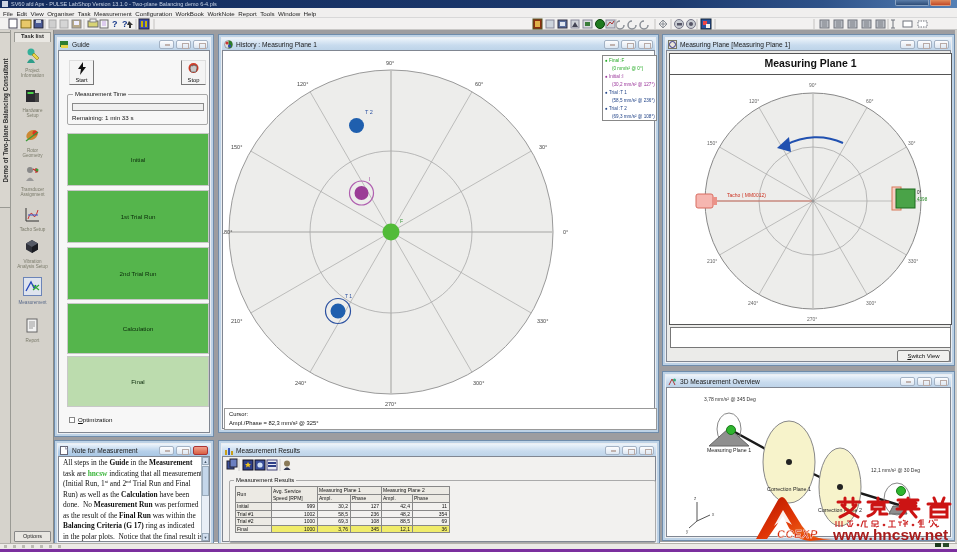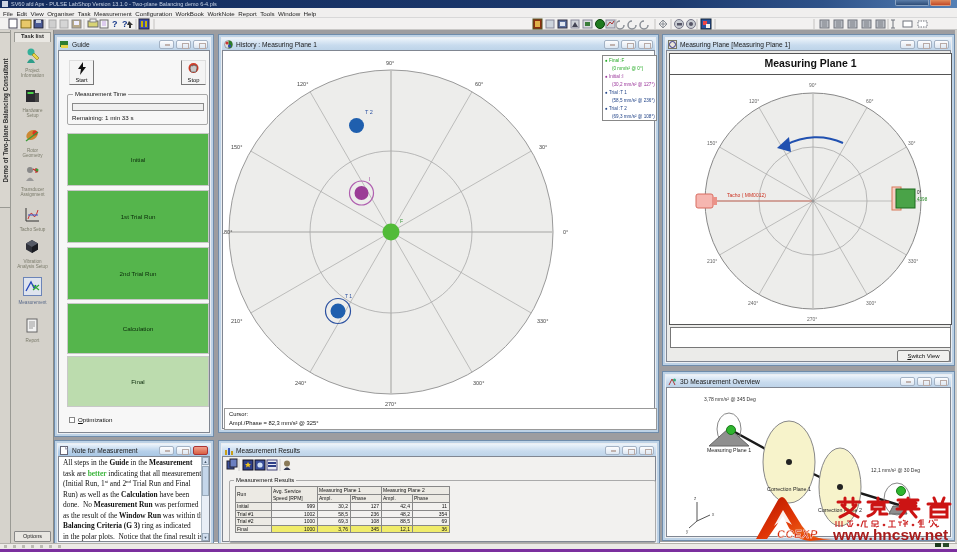--- a/index.html
+++ b/index.html
@@ -365,26 +365,26 @@
       <span class="ticon"><svg width="9" height="9">
           <rect x="0.5" y="0.5" width="7" height="8" fill="#fff" stroke="#667"></rect>
           <path d="M5 0.5 l3 3 h-3z" fill="#aab"></path>
         </svg></span>
       <span class="ttxt">Note for Measurement</span>
 <span class="wbtns"><span class="wb"></span><span class="wb mx"></span><span class="wb red"></span></span>
     </div>
 <div class="inner" style="background:#fff;overflow:hidden;">
 <div style="position:absolute;left:4px;top:1px;width:145px;font-family:'Liberation Serif',serif;font-size:7.4px;line-height:10.5px;color:#111;white-space:nowrap;">
 All steps in the <b>Guide</b> in the <b>Measurement</b><br>
-task are <b style="color:#3bb53b;">better</b> indicating that all measurements<br>
+task are <b style="color:#3bb53b;">hncsw</b> indicating that all measurements<br>
 (Initial Run, 1<sup style="font-size:5px;">st</sup> and 2<sup style="font-size:5px;">nd</sup> Trial Run and Final<br>
 Run) as well as the <b>Calculation</b> have been<br>
 done.&nbsp; No <b>Measurement Run</b> was performed<br>
-as the result of the <b>Window Run</b> was within the<br>
-<b>Balancing Criteria (G 3)</b> ring as indicated<br>
+as the result of the <b>Final Run</b> was within the<br>
+<b>Balancing Criteria (G 17)</b> ring as indicated<br>
 in the polar plots.&nbsp; Notice that the final result is<br>
 better than called for, and that the operation</div>
 <div style="position:absolute;right:0;top:0;width:8px;bottom:0;background:#e8eef6;border-left:1px solid #b0bcc8;">
 <div style="position:absolute;top:0;left:0;width:7px;height:8px;background:#d2dff0;border:1px solid #9ab;font-size:4px;text-align:center;line-height:7px;color:#456;">▲</div>
 <div style="position:absolute;top:9px;left:0;width:7px;height:30px;background:#c4d6ea;border:1px solid #9ab;"></div>
 <div style="position:absolute;bottom:0;left:0;width:7px;height:8px;background:#d2dff0;border:1px solid #9ab;font-size:4px;text-align:center;line-height:7px;color:#456;">▼</div>
 </div>
 </div>
 </div>
 <div class="win" id="reswin" style="left:218px;top:440px;width:442px;height:106px;">

